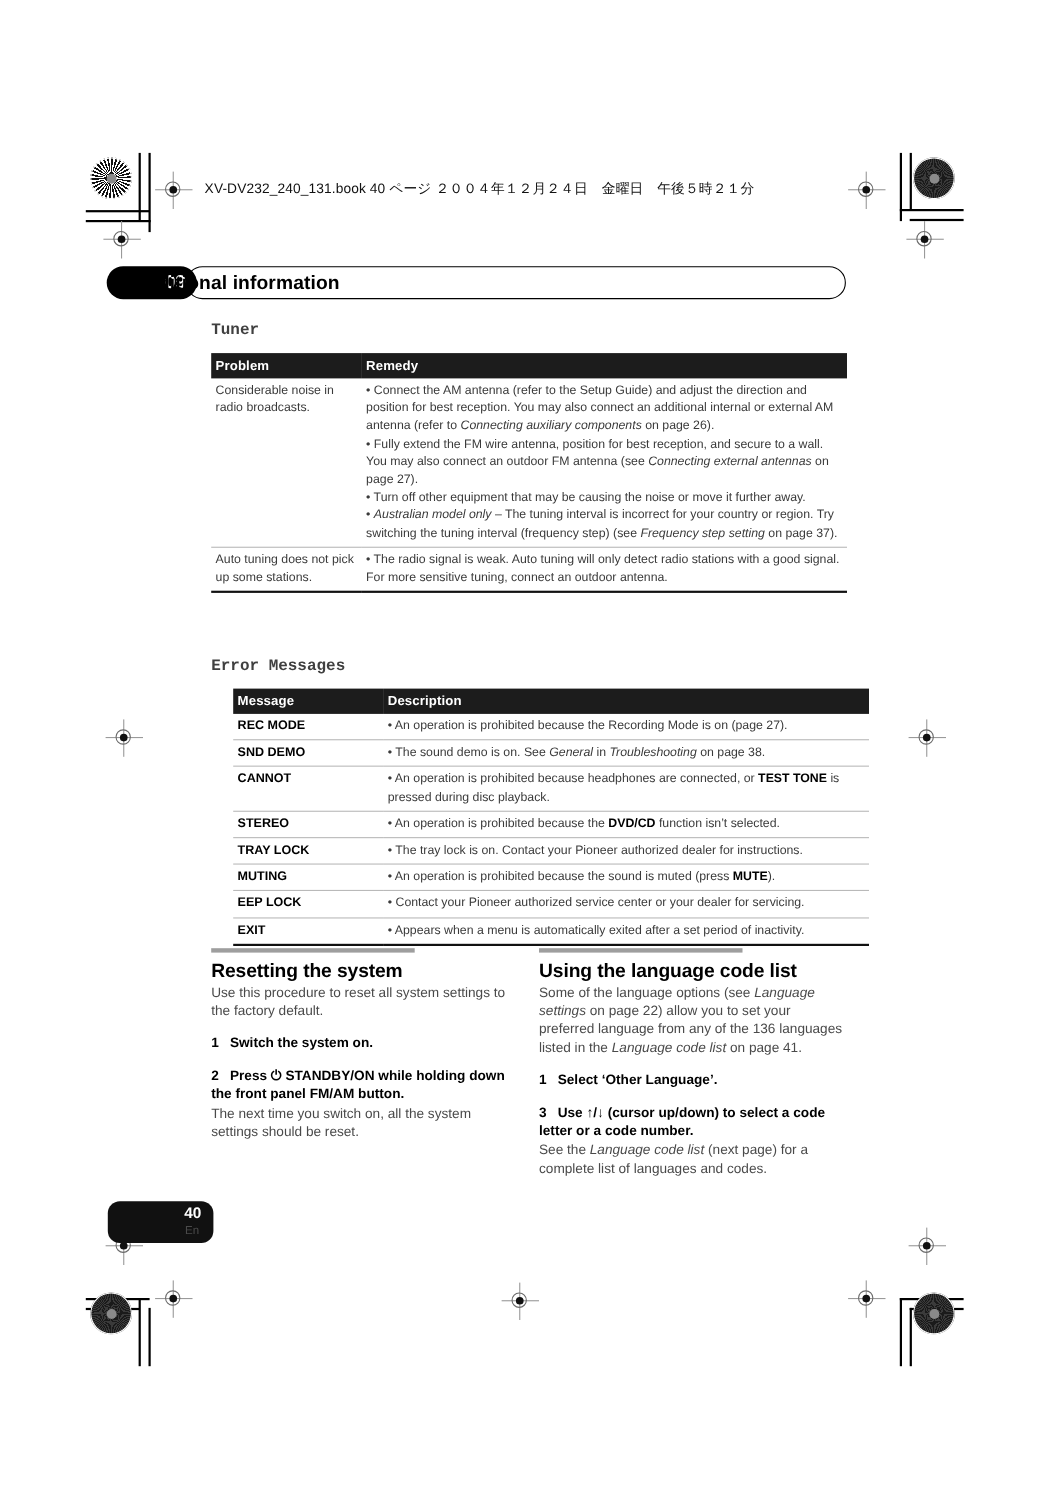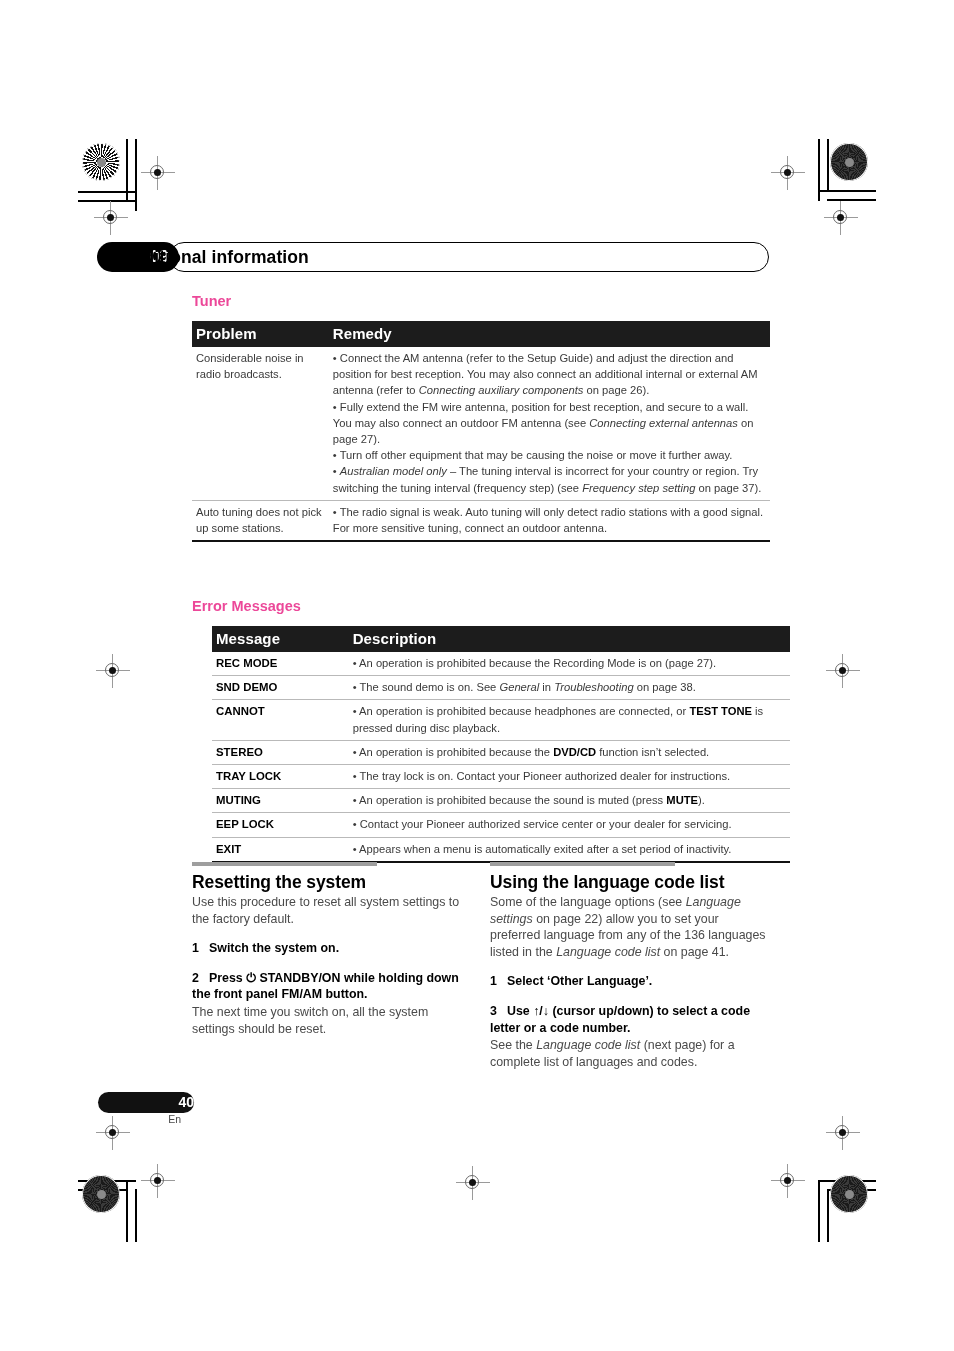--- a/index.html
+++ b/index.html
@@ -130,34 +130,35 @@
     color: #000;
     line-height: 30px;
     letter-spacing: 0.1px;
   }
 
   
   .sec-head {
     position: absolute;
     font-size: 14.5px;
     font-weight: bold;
-    color: #ec4899;
+    color: #404040;
+    font-family: Liberation Mono, monospace;
   }
 
   
   .tbl {
     position: absolute;
     width: 578px;
     left: 192px;
     border-collapse: collapse;
   }
   .tbl th {
     background: #1c1c1c;
     color: #ffffff;
-    font-size: 15px;
+    font-size: 12px;
     font-weight: bold;
     text-align: left;
     padding: 4px 0 5px 4px;
     letter-spacing: 0.1px;
   }
   .tbl td {
     font-size: 11.2px;
     color: #3a3a3a;
     vertical-align: top;
     padding: 3px 2px 4px 4px;
@@ -220,28 +221,29 @@
     line-height: 16.6px;
   }
   .step-note i { font-style: italic; }
 
   
   .pagenum-pill {
     position: absolute;
     left: 98px;
     top: 1092px;
     width: 96px;
-    height: 21px;
+    height: 38px;
     background: #111;
     border-radius: 11px;
     color: #fff;
     font-size: 14px;
     font-weight: bold;
     text-align: right;
     line-height: 21px;
+    padding-right: 11px;
     box-sizing: border-box;
   }
   .pagenum-lang {
     position: absolute;
     left: 98px;
     top: 1113px;
     width: 96px;
     text-align: right;
     padding-right: 13px;
     box-sizing: border-box;
@@ -348,20 +350,21 @@
       <div class="dot"></div>
   </div>
 
   <div class="reg-mark small" style="left:460px; top:1170px;">
     <div class="hline"></div>
       <div class="vline"></div>
       <div class="ring"></div>
       <div class="dot"></div>
   </div>
 
+  <div class="file-line" style="left:186px; top:163px;">XV-DV232_240_131.book  40 ページ  ２００４年１２月２４日　金曜日　午後５時２１分</div>
 
   <div class="chapter-row">
     <div class="chapter-title-pill"></div>
     <div class="chapter-num">09</div>
   </div>
   <div class="chapter-title-text">Additional information</div>
 
   <div class="sec-head" style="left:192px; top:293px;">Tuner</div>
   <table class="tbl" style="top:321px;">
     <thead>

